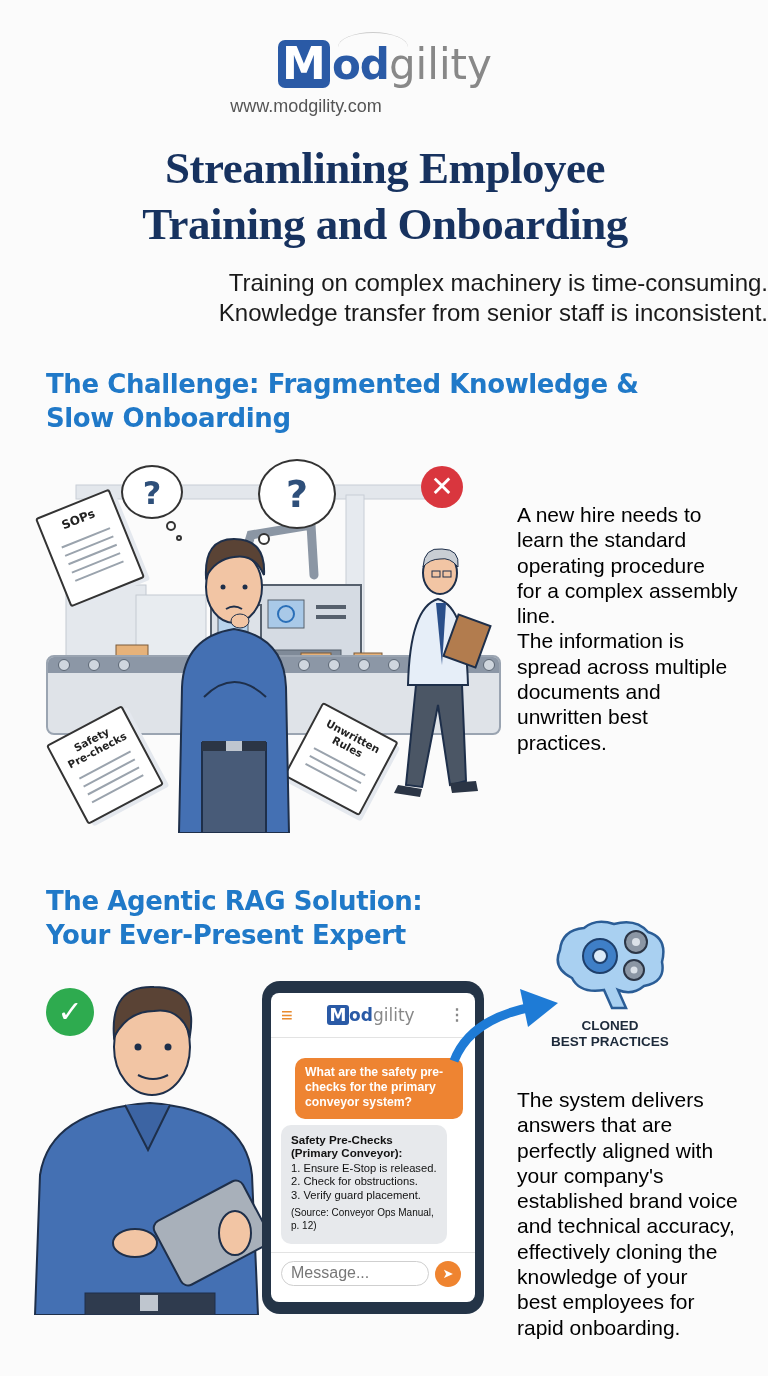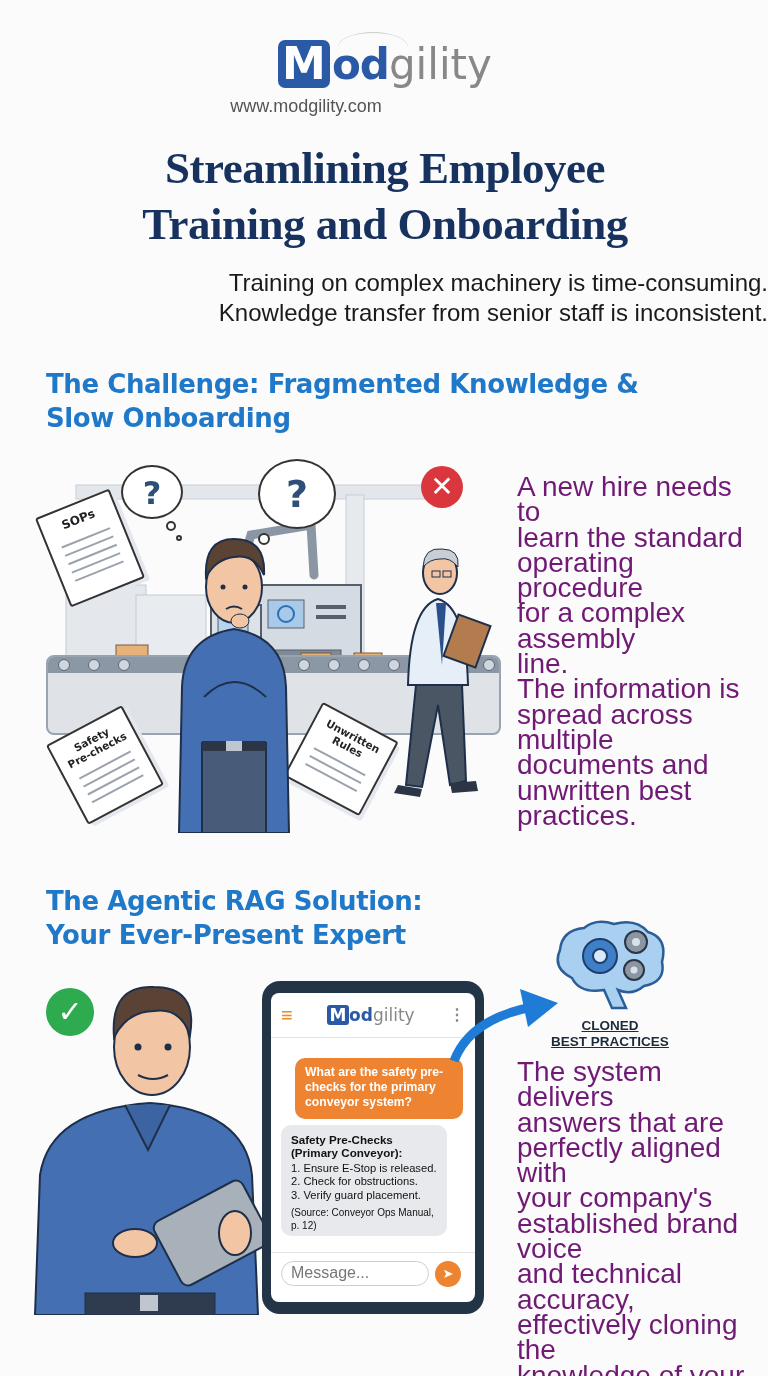--- a/index.html
+++ b/index.html
@@ -16,21 +16,21 @@
   .site-url { position: absolute; left: 0; width: 612px; top: 96px; text-align: center; font-size: 18px; color: #555; }
 
   .main-title { position: absolute; left: 1px; width: 768px; top: 140px; text-align: center;
                 font-family: Liberation Serif, serif; font-weight: bold; font-size: 45px; line-height: 56px; color: #17325f; letter-spacing: -0.5px; }
   .subtitle { position: absolute; left: 0; width: 768px; top: 268px; text-align: right; font-size: 24px; line-height: 30px; color: #1a1a1a; }
 
   .section-title { position: absolute; left: 46px; font-family: "DejaVu Sans", sans-serif; font-weight: bold; font-size: 26px; line-height: 34px; color: #2079c8; letter-spacing: -0.4px; }
   .sec1 { top: 367px; }
   .sec2 { top: 884px; }
 
-  .body-text { position: absolute; font-size: 28px; line-height: 25.3px; color: #701a75; }
+  .body-text { position: absolute; font-size: 21px; line-height: 25.3px; color: #000000; margin-top: 28px; }
   .bt1 { left: 517px; top: 474px; width: 240px; }
   .bt2 { left: 517px; top: 1059px; width: 240px; }
 
   
   .scene1 { position: absolute; left: 36px; top: 455px; width: 470px; height: 380px; }
   .factory-bg { position: absolute; left: 10px; top: 10px; width: 440px; height: 250px; }
   .conveyor { position: absolute; left: 10px; top: 200px; width: 455px; height: 80px; background: #dfe3e8; border: 2px solid #9aa4b1; border-radius: 8px; }
   .conveyor .belt { position: absolute; left: 0; right: 0; top: 0; height: 16px; background: #8c97a6; border-radius: 6px 6px 0 0; }
   .roller { position: absolute; top: 2px; width: 12px; height: 12px; border-radius: 50%; background: #cfd6de; border: 1.5px solid #5c6775; }
 
@@ -51,30 +51,30 @@
   .tablet-screen { position: relative; width: 100%; height: 100%; background: #fff; border-radius: 8px; overflow: hidden; }
   .t-header { height: 45px; display: flex; align-items: center; justify-content: space-between; padding: 0 10px; border-bottom: 1px solid #e3e3e3; }
   .t-menu { color: #e98a2d; font-size: 20px; font-weight: bold; line-height: 1; }
   .t-logo { display: flex; align-items: center; }
   .t-logo .m { width: 22px; height: 20px; background: #2a5aa6; border-radius: 3px; color: #fff; font-weight: bold; font-size: 17px; line-height: 20px; text-align: center; font-family: "DejaVu Sans", sans-serif; }
   .t-logo .od { color: #2a5aa6; font-weight: bold; font-size: 17px; font-family: "DejaVu Sans", sans-serif; }
   .t-logo .gi { color: #888; font-size: 17px; font-family: "DejaVu Sans", sans-serif; }
   .t-kebab { color: #888; font-size: 16px; font-weight: bold; line-height: 1; }
   .bubble-user { position: absolute; left: 24px; top: 65px; width: 168px; background: #ee8432; color: #fff; border-radius: 10px;
                  font-size: 12.2px; line-height: 15px; padding: 7px 9px 9px 10px; font-weight: bold; }
-  .bubble-bot { position: absolute; left: 10px; top: 132px; width: 166px; background: #e7e9ec; color: #111; border-radius: 10px; padding: 8px 9px 4px 10px; font-size: 11.2px; line-height: 13.4px; }
+  .bubble-bot { position: absolute; left: 10px; top: 132px; width: 166px; background: #e7e9ec; color: #111; border-radius: 10px; padding: 8px 9px 12px 10px; font-size: 11.2px; line-height: 13.4px; }
   .bubble-bot .bb-title { font-weight: bold; font-size: 11.6px; margin-bottom: 2px; }
   .bubble-bot .bb-source { margin-top: 5px; font-size: 10px; line-height: 12.5px; }
   .t-divider { position: absolute; left: 0; right: 0; top: 259px; height: 1px; background: #e3e3e3; }
   .t-input { position: absolute; left: 10px; top: 268px; width: 148px; height: 25px; border: 1.5px solid #cfcfcf; border-radius: 13px; padding-left: 9px; font-size: 16px; color: #777; line-height: 22px; background: #fff; }
   .t-send { position: absolute; left: 164px; top: 268px; width: 26px; height: 26px; border-radius: 50%; background: #ef8430; color: #fff; font-size: 13px; text-align: center; line-height: 26px; }
 
   
   .brain { position: absolute; left: 552px; top: 918px; width: 118px; height: 92px; }
-  .brain-label { position: absolute; left: 540px; top: 1018px; width: 140px; text-align: center; font-weight: bold; font-size: 13.5px; line-height: 16px; color: #1d2a3a; text-decoration: underline; }
+  .brain-label { position: absolute; left: 540px; top: 1018px; width: 140px; text-align: center; font-weight: bold; font-size: 13.5px; line-height: 16px; color: #1d2a3a; }
 
   
   .person2 { position: absolute; left: 30px; top: 975px; width: 235px; height: 340px; }
   .arrow { position: absolute; left: 440px; top: 983px; width: 120px; height: 80px; }
 </style>
 </head>
 <body>
 
 <div class="logo">
   <div class="logo-arc"></div>

